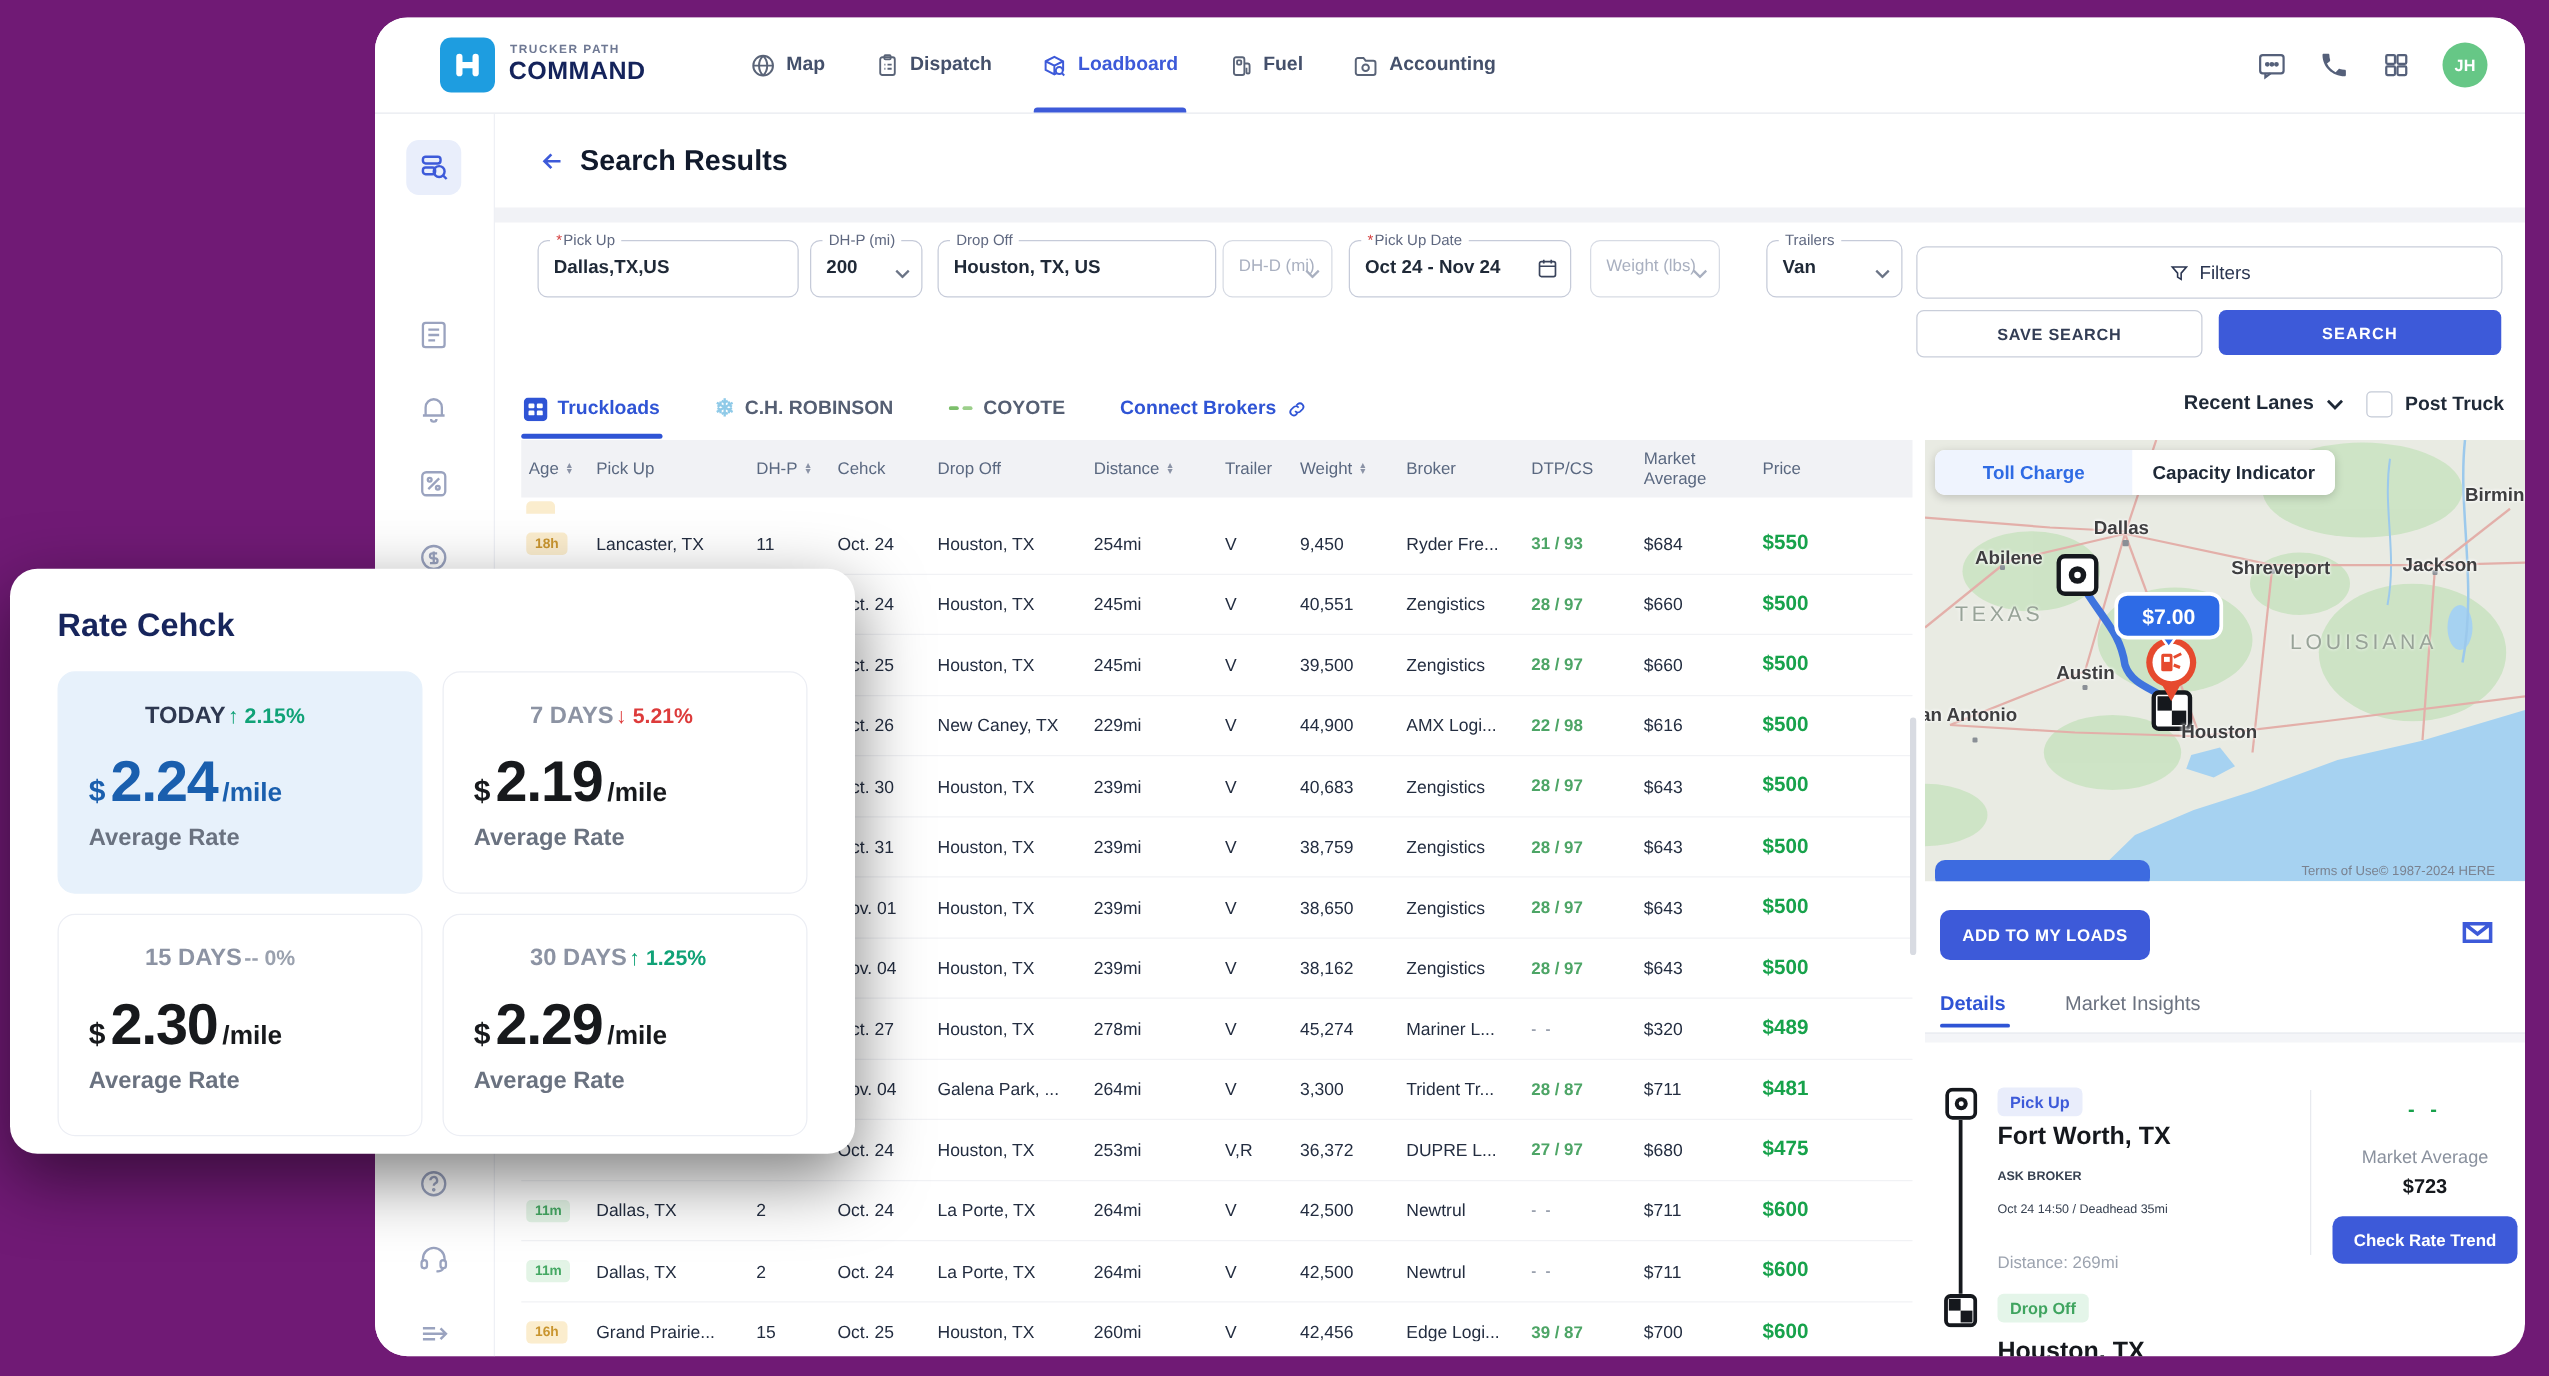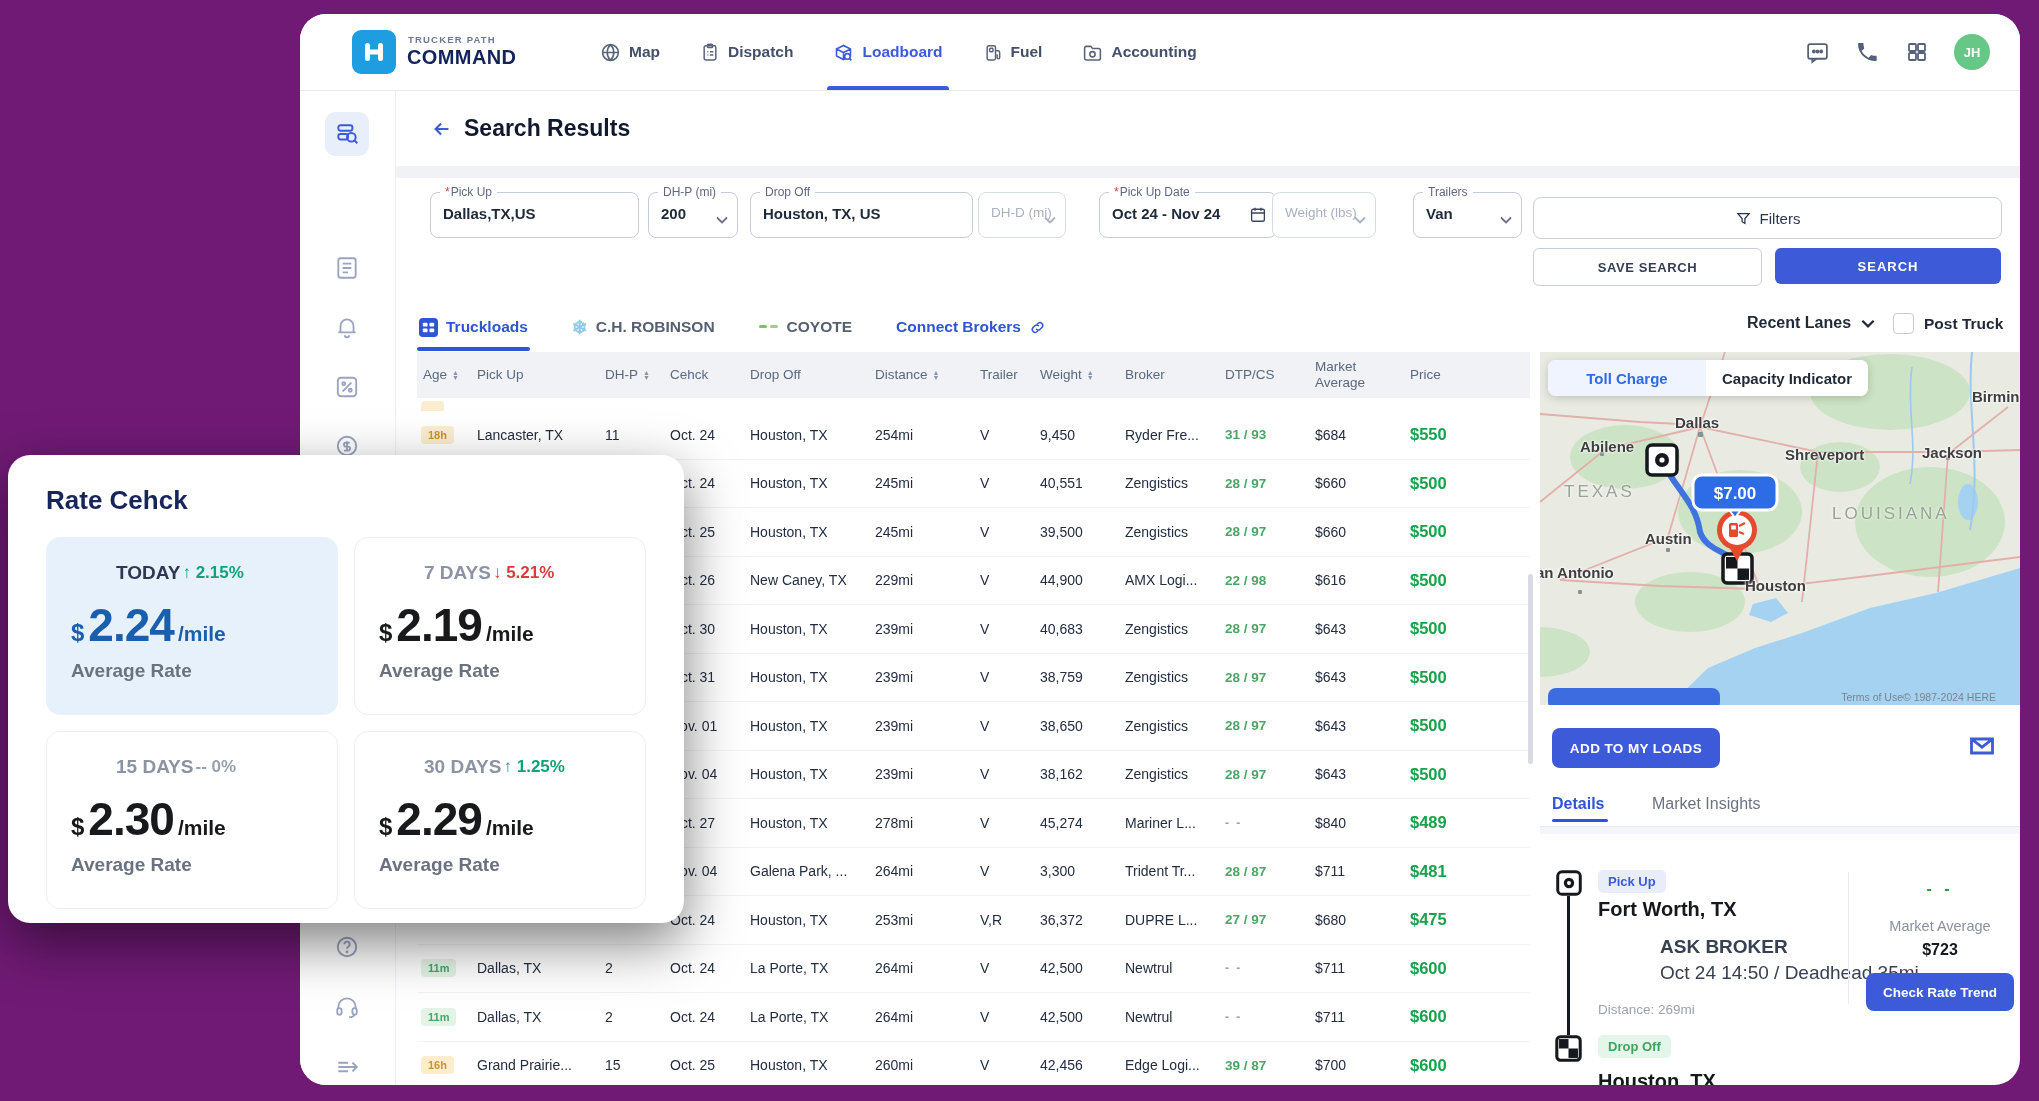--- a/index.html
+++ b/index.html
@@ -114,21 +114,21 @@
   .mail-btn{position:absolute;left:1668px;top:718px;width:28px;height:28px;cursor:pointer;z-index:2;}
   .ins-tab{position:absolute;top:781px;font-size:16px;cursor:pointer;z-index:2;}
   .ins-tab.details{left:1252px;color:#2F54D5;font-weight:700;}
   .ins-tab.details::after{content:'';position:absolute;left:0;right:-4px;bottom:-9px;height:3.5px;background:#2F54D5;border-radius:2px;}
   .ins-tab.market{left:1352px;color:#6B7280;font-weight:400;}
   .ins-divider{position:absolute;left:1240px;top:812px;width:480px;height:7px;background:#F4F5F8;border-top:1px solid #E8EAEF;z-index:2;}
   .chip{position:absolute;padding:4px 10px;border-radius:5px;font-size:13px;font-weight:700;z-index:2;}
   .chip.pickup{left:1298px;top:856px;background:#E9EDFB;color:#3D5AD9;}
   .chip.dropoff{left:1298px;top:1021px;background:#E4F5E9;color:#3FA45F;}
   .ld-city{position:absolute;left:1298px;font-size:20px;font-weight:800;color:#15181D;z-index:2;}
-  .ld-sub{position:absolute;left:1360px;font-size:19px;color:#374151;z-index:2;}
+  .ld-sub{position:absolute;left:1298px;font-size:10px;color:#374151;z-index:2;}
   .ld-dist{position:absolute;left:1298px;top:988px;font-size:13.5px;color:#9CA3AF;z-index:2;}
   .vline{position:absolute;left:1267px;top:882px;width:3px;height:139px;background:#15181D;z-index:2;}
   .ld-icon{position:absolute;z-index:3;}
   .vdivider{position:absolute;left:1548px;top:858px;width:1px;height:132px;background:#E8EAEF;z-index:2;}
   .rate-dash{position:absolute;left:1560px;top:866px;width:160px;text-align:center;color:#18A14B;font-weight:800;font-size:16px;letter-spacing:4px;z-index:2;}
   .mkt-label{position:absolute;left:1560px;top:904px;width:160px;text-align:center;color:#8A919E;font-size:14.5px;z-index:2;}
   .mkt-value{position:absolute;left:1560px;top:927px;width:160px;text-align:center;color:#15181D;font-weight:700;font-size:16px;z-index:2;}
   .check-btn{position:absolute;left:1566px;top:959px;width:148px;height:38px;background:#3D5AD9;border-radius:8px;
              display:flex;align-items:center;justify-content:center;color:#fff;font-size:13.5px;font-weight:700;cursor:pointer;z-index:2;}
 
@@ -322,21 +322,21 @@
     <div class="field" style="left:450px;width:221px;">
       <span class="flabel">Drop Off</span>
       <div class="fvalue">Houston, TX, US</div>
     </div>
     <div class="field ghost" style="left:678px;width:86px;">
       <div class="fvalue">DH-D (mi)</div>
       <span class="fchev"><svg width="12" height="8" viewBox="0 0 12 8" fill="none" stroke="#A9B0C0" stroke-width="1.8">
             <path d="M1,1.5 L6,6.5 L11,1.5"></path>
           </svg></span>
     </div>
-    <div class="field" style="left:779px;width:176px;margin-left:20px;">
+    <div class="field" style="left:779px;width:176px;">
       <span class="flabel req">Pick Up Date</span>
       <div class="fvalue">Oct 24 - Nov 24</div>
       <span class="fcal">
         <svg width="18" height="19" viewBox="0 0 24 24" fill="none" stroke="#3A445C" stroke-width="1.8">
           <rect x="3.5" y="5" width="17" height="16" rx="2"></rect>
             <path d="M3.5,10 h17 M8,3 v4 M16,3 v4"></path>
         </svg>
       </span>
     </div>
     <div class="field ghost" style="left:972px;width:102px;">
@@ -565,21 +565,21 @@
           <div class="tcell"></div>
           <div class="tcell"></div>
           <div class="tcell"></div>
           <div class="tcell">Oct. 27</div>
           <div class="tcell">Houston, TX</div>
           <div class="tcell">278mi</div>
           <div class="tcell">V</div>
           <div class="tcell">45,274</div>
           <div class="tcell">Mariner L...</div>
           <div class="tcell dtp-none">- -</div>
-          <div class="tcell">$840</div>
+          <div class="tcell">$320</div>
           <div class="tcell price-cell">$489</div>
         </div>
         <div class="trow">
           <div class="tcell"></div>
           <div class="tcell"></div>
           <div class="tcell"></div>
           <div class="tcell">Nov. 04</div>
           <div class="tcell">Galena Park, ...</div>
           <div class="tcell">264mi</div>
           <div class="tcell">V</div>

